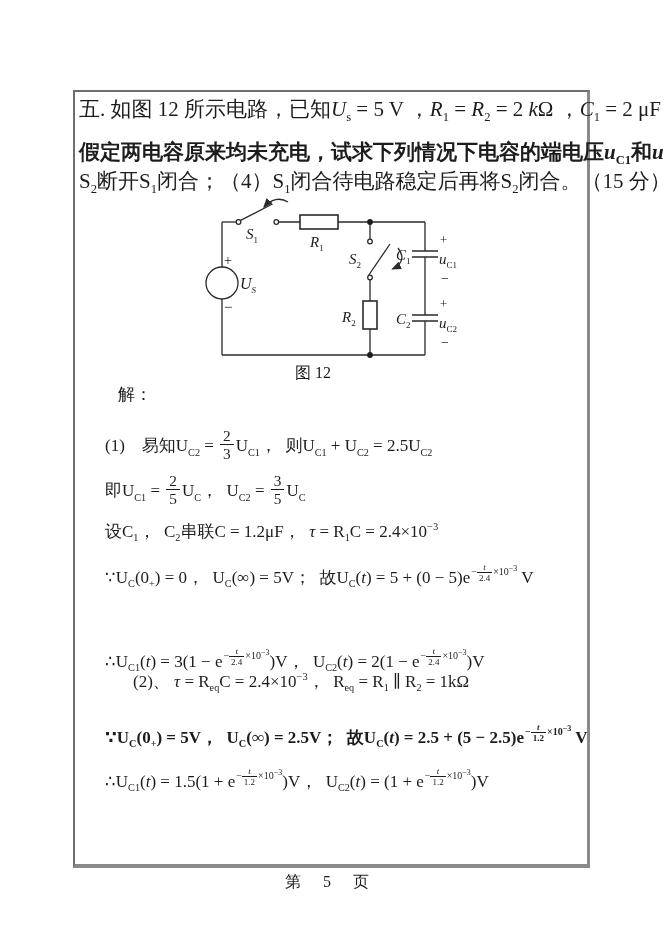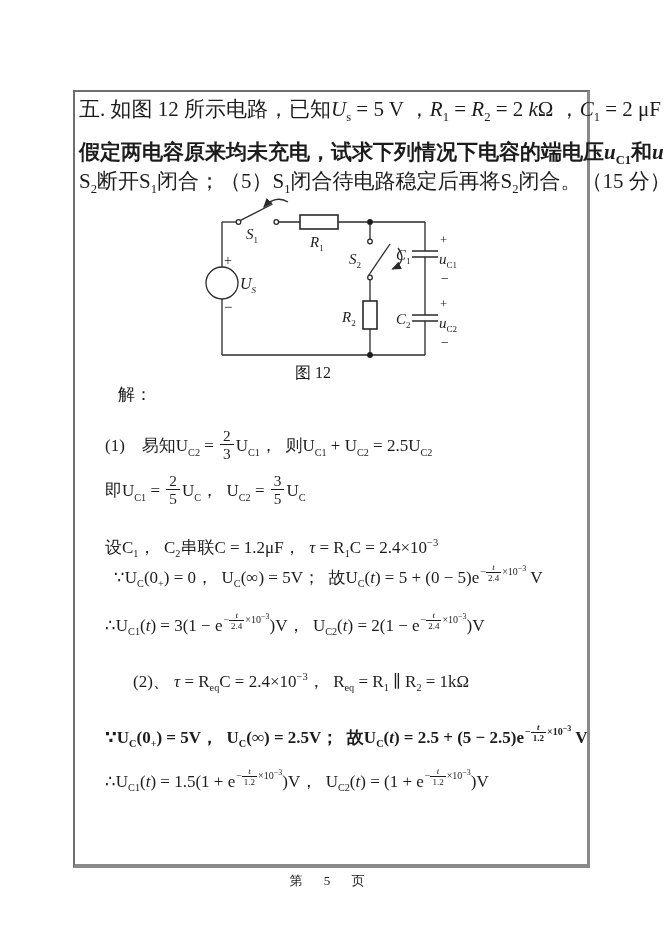--- a/index.html
+++ b/index.html
@@ -19,23 +19,23 @@
   }
   .l1{top:96px;}
   .l2{top:139px;font-weight:bold;}
   .l3{top:168px;}
   .eq{
     position:absolute;left:105px;font-size:17px;line-height:1.2;white-space:pre;
   }
   .heading{left:118px;top:385px;}
   .e1{top:427px;}
   .e2{top:472px;}
-  .e3{top:538px;}
-  .e4{top:562px;margin-left:9px;}
-  .e5{top:610px;}
+  .e3{top:522px;}
+  .e4{top:562px;}
+  .e5{top:646px;}
   .e6{top:672px;margin-left:28px;}
   .e7{top:722px;font-weight:bold;}
   .e8{top:766px;}
   .it{font-style:italic;}
   sub{font-size:0.6em;line-height:0;}
   sup{font-size:0.62em;line-height:0;}
   .frac{
     display:inline-block;vertical-align:-0.52em;text-align:center;
     font-size:0.9em;line-height:1.12;margin:0 2px;
   }
@@ -45,33 +45,33 @@
     display:inline-block;vertical-align:8px;font-size:10px;line-height:1;margin-left:1px;
   }
   .exp .frac{font-size:9px;vertical-align:middle;margin:0 1px 0 0;}
   .exp .frac .num{padding:0 2px;border-bottom:0.9px solid #1c1c1c;font-style:italic;}
   .exp .frac .den{padding:0 2px;}
   .exp sup{font-size:8px;vertical-align:4px;}
   .circuit{position:absolute;left:200px;top:198px;width:265px;height:192px;}
   .circuit text{fill:#1c1c1c;}
   .footer{
     position:absolute;left:73px;top:872px;width:517px;text-align:center;
-    font-size:13px;letter-spacing:9px;
+    font-size:16px;letter-spacing:9px;
   }
 </style>
 </head>
 <body>
 
 <div class="page">
 
   <div class="frame"></div>
 
   <div class="pline l1"><span>五. 如图 12 所示电路，已知</span><span class="it">U</span><sub>s</sub><span> = 5 V ，</span><span class="it">R</span><sub>1</sub><span> = </span><span class="it">R</span><sub>2</sub><span> = 2 </span><span class="it">k</span><span>Ω ，</span><span class="it">C</span><sub>1</sub><span> = 2 μF ，</span><span class="it">C</span><sub>2</sub><span> = 3 μF ，</span></div>
   <div class="pline l2"><span>假定两电容原来均未充电，试求下列情况下电容的端电压</span><span class="it">u</span><sub>C1</sub><span>和</span><span class="it">u</span><sub>C2</sub><span>。（1）</span></div>
-  <div class="pline l3"><span>S</span><sub>2</sub><span>断开S</span><sub>1</sub><span>闭合；（5）S</span><sub>1</sub><span>闭合待电路稳定后再将S</span><sub>2</sub><span>闭合。（15 分）</span></div>
+  <div class="pline l3"><span>S</span><sub>2</sub><span>断开S</span><sub>1</sub><span>闭合；（4）S</span><sub>1</sub><span>闭合待电路稳定后再将S</span><sub>2</sub><span>闭合。（15 分）</span></div>
 
   <svg class="circuit" viewBox="0 0 265 192" xmlns="http://www.w3.org/2000/svg">
     <defs>
       <marker id="arw" markerWidth="9" markerHeight="9" refX="6.5" refY="3" orient="auto">
         <path d="M0,0 L7.5,3 L0,6 z" fill="#2a2a2a"></path>
       </marker>
     </defs>
 
     <g stroke="#2a2a2a" stroke-width="1.3" fill="none">
       <path d="M22,24 H36.2"></path>

